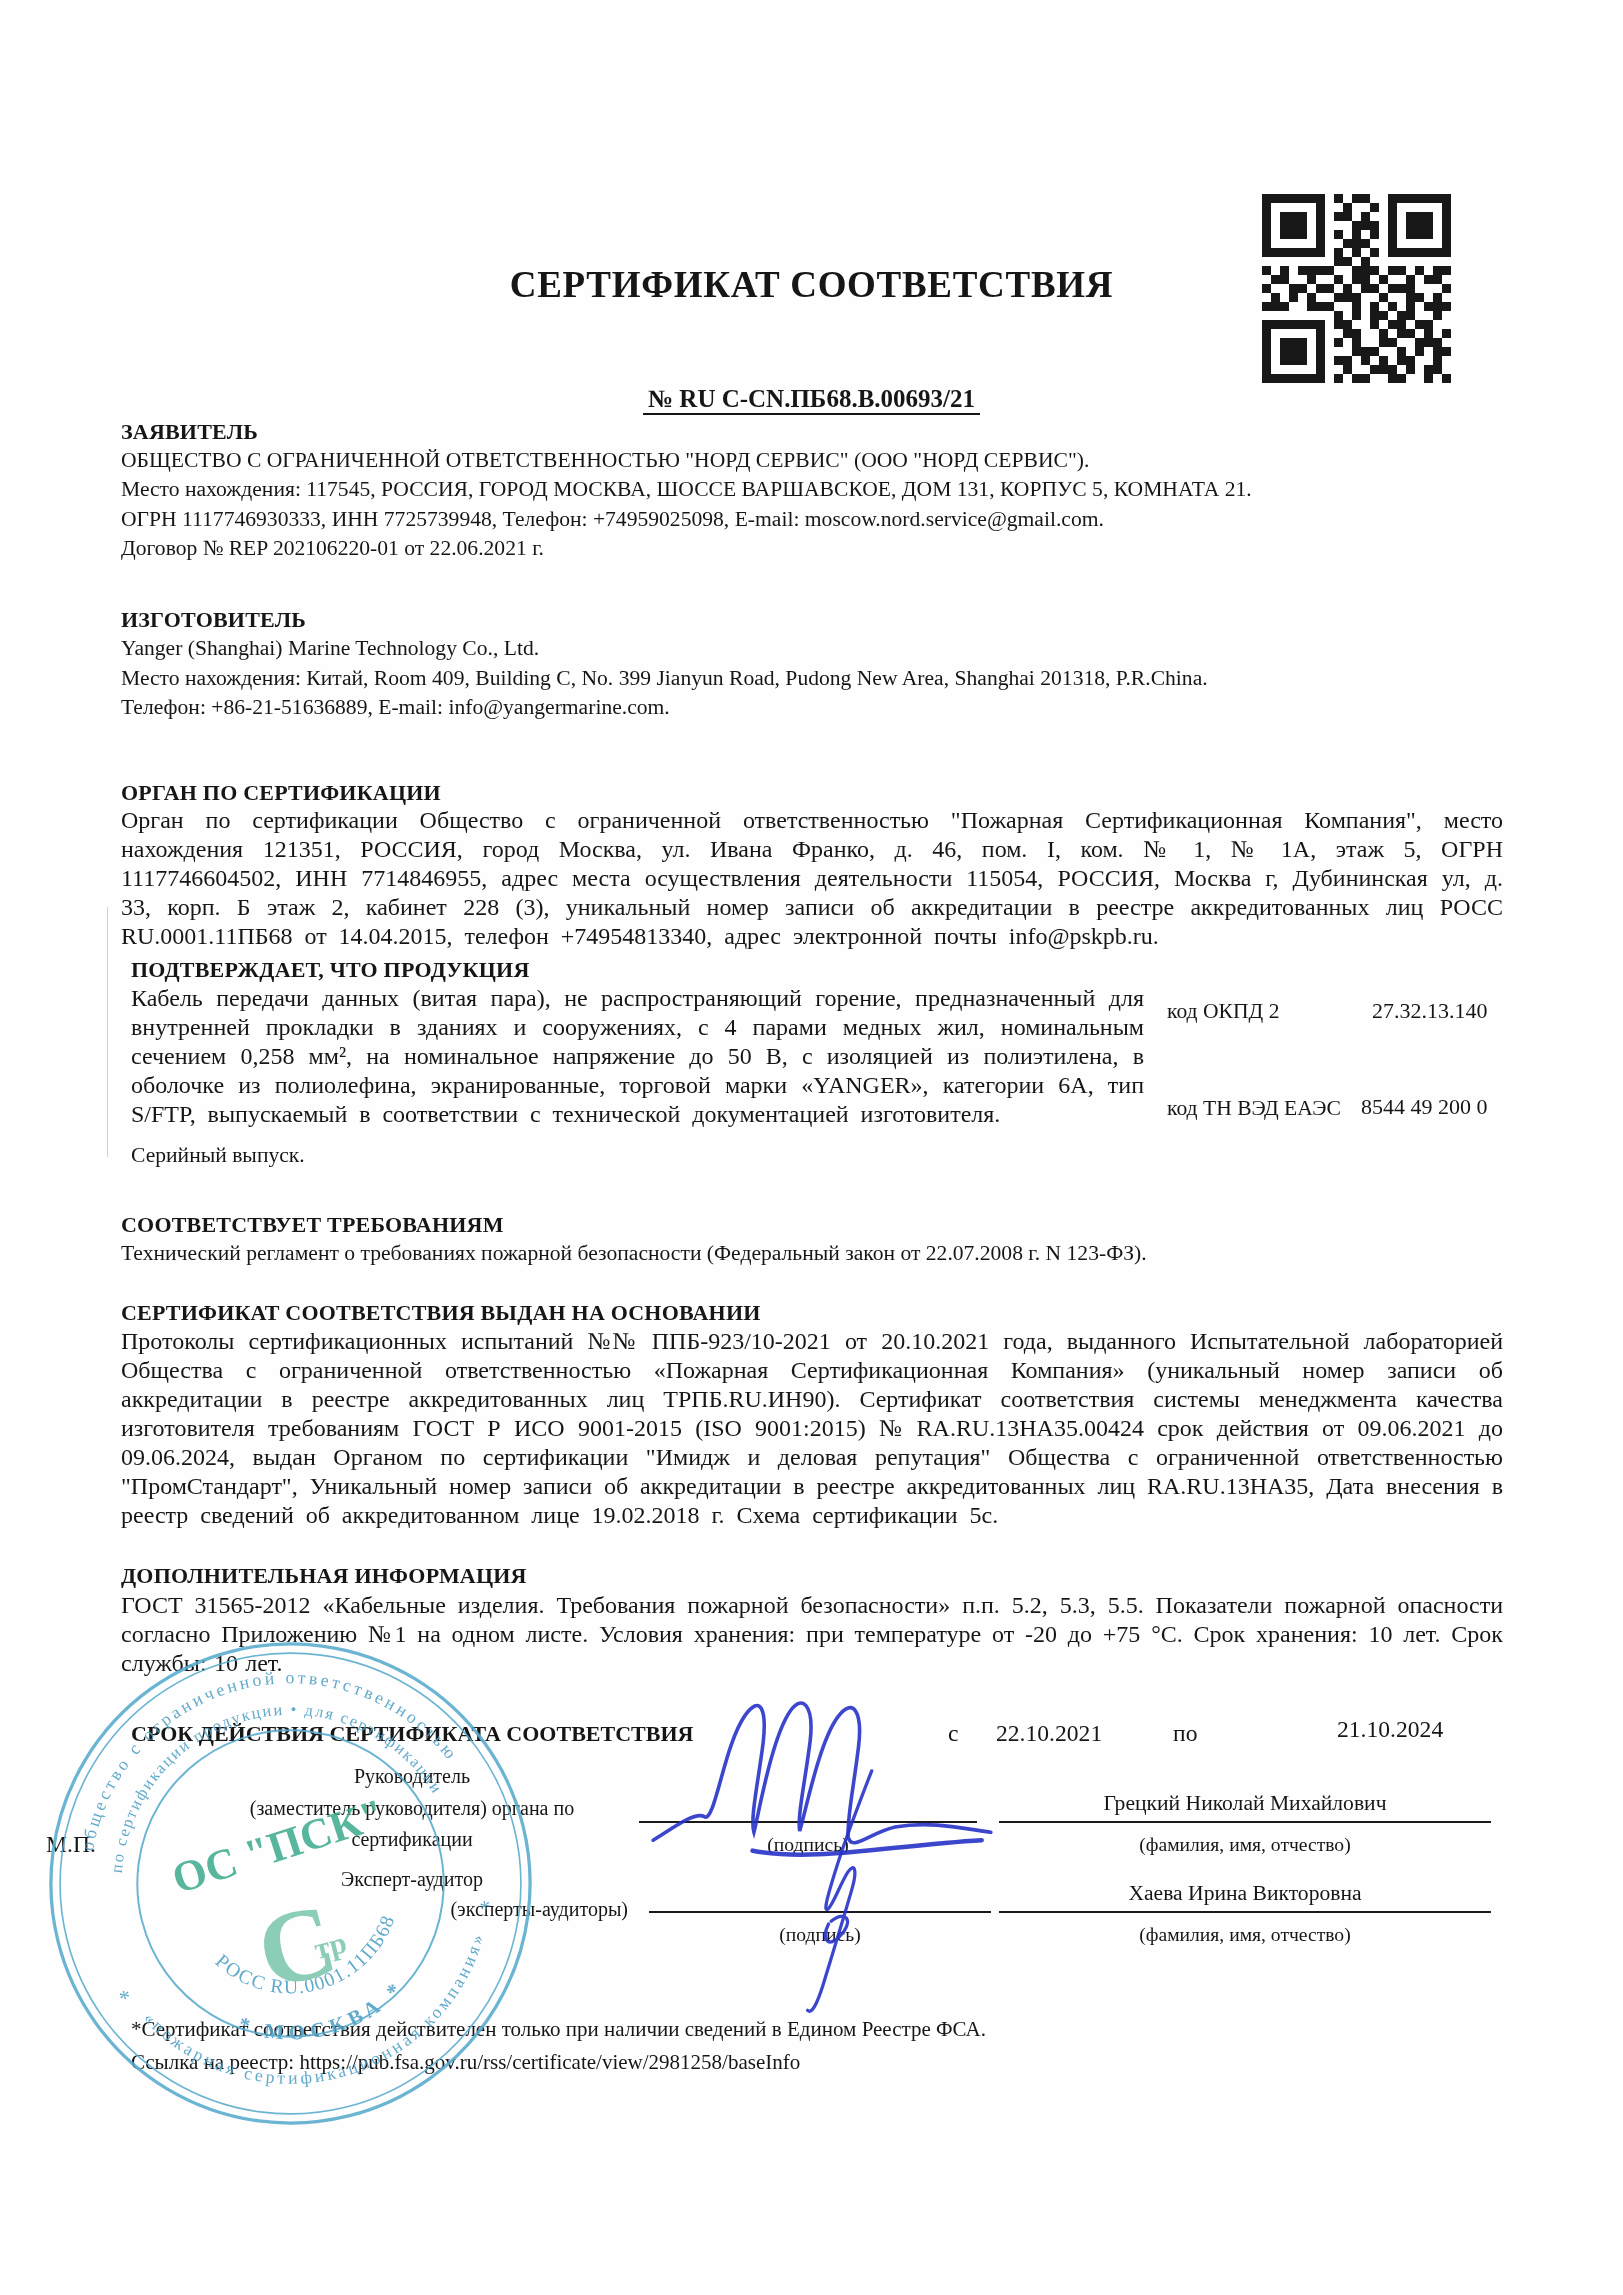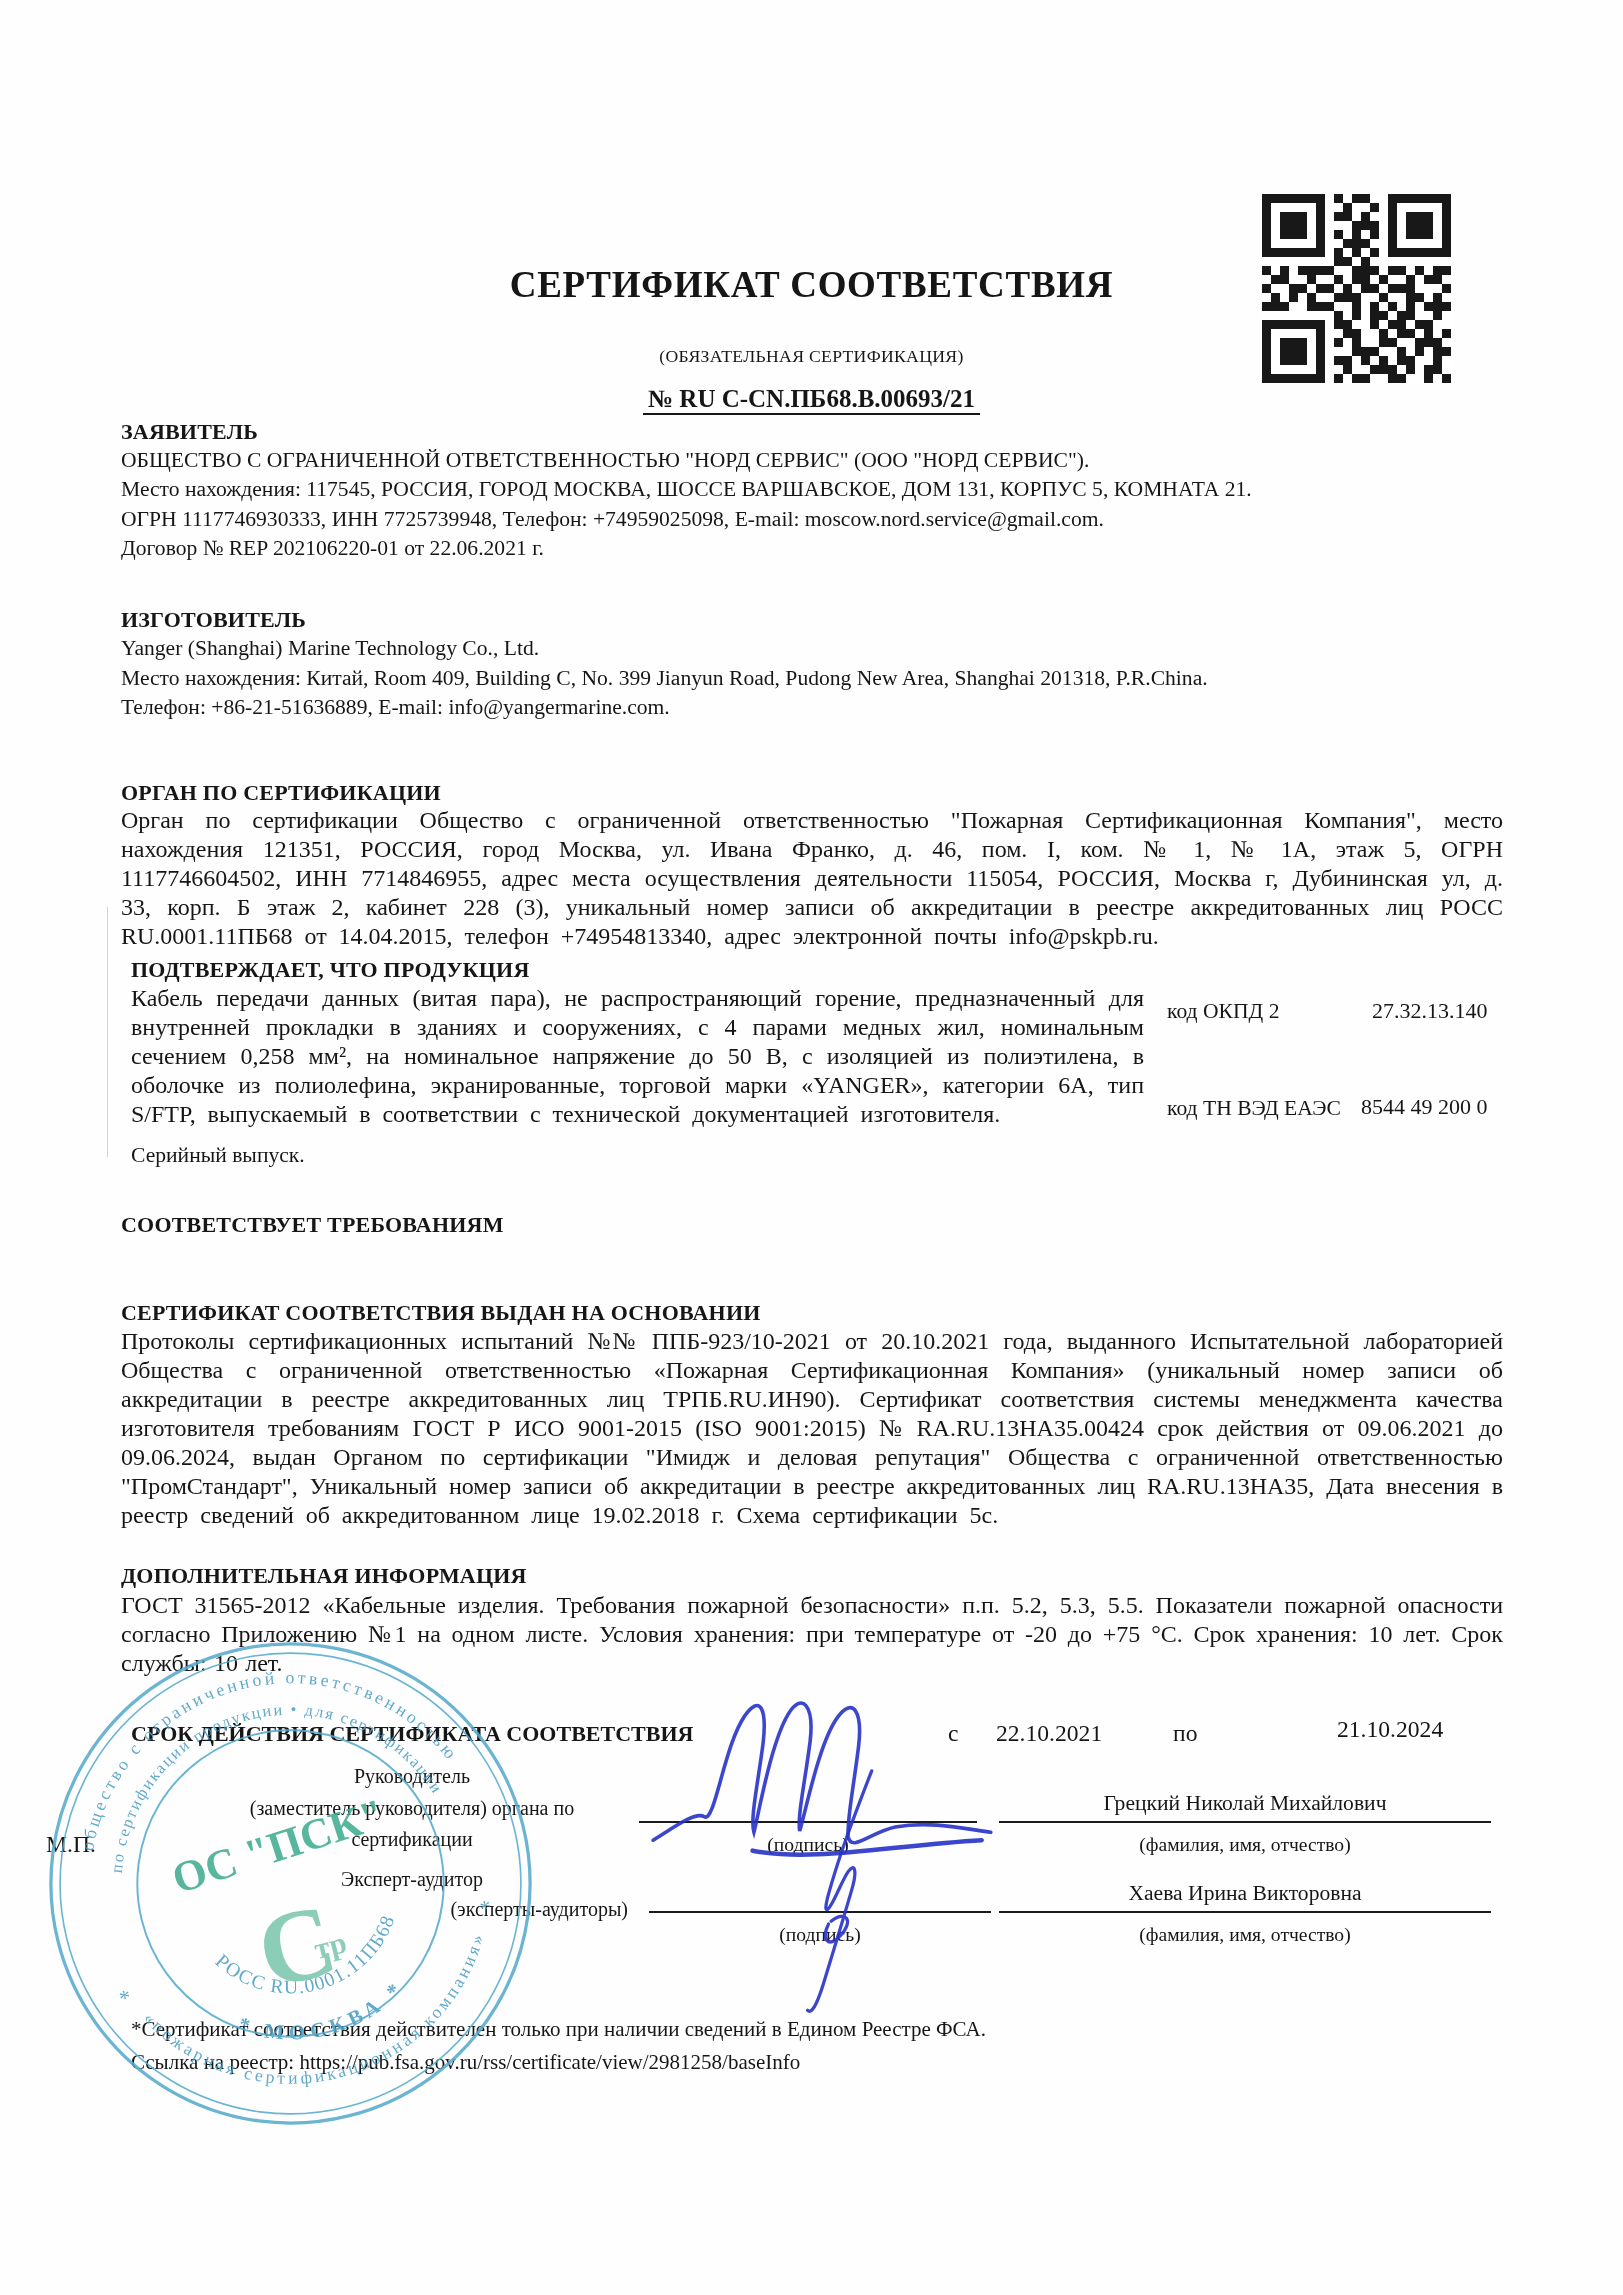--- a/index.html
+++ b/index.html
@@ -32,21 +32,20 @@
   .footer{font-size:21px; line-height:33px;}
   .stamp{left:47px; top:1640px; width:487px; height:487px; opacity:.88; transform:rotate(-14deg); pointer-events:none;}
   .sig-overlay{left:0; top:0; width:1623px; height:2295px; pointer-events:none;}
 </style>
 </head>
 <body>
 
 <div class="page">
 
   <div class="abs center doc-title">СЕРТИФИКАТ СООТВЕТСТВИЯ</div>
-  <div class="abs center doc-subtitle">(ОБЯЗАТЕЛЬНАЯ СЕРТИФИКАЦИЯ)</div>
   <div class="abs center doc-number"><span>№ RU С-CN.ПБ68.В.00693/21</span></div>
 
   <div class="abs qr"><svg viewBox="0 0 21 21" xmlns="http://www.w3.org/2000/svg">
         <rect width="21" height="21" fill="#ffffff"></rect>
         <g fill="#181818">
           <rect x="0" y="0" width="1" height="1"></rect>
           <rect x="1" y="0" width="1" height="1"></rect>
           <rect x="2" y="0" width="1" height="1"></rect>
           <rect x="3" y="0" width="1" height="1"></rect>
           <rect x="4" y="0" width="1" height="1"></rect>
@@ -303,20 +302,21 @@
 
   <div class="abs h" style="left:131px; top:957px;">ПОДТВЕРЖДАЕТ, ЧТО ПРОДУКЦИЯ</div>
   <div class="abs para" style="left:131px; top:984px; width:1013px; height:147px;">Кабель передачи данных (витая пара), не распространяющий горение, предназначенный для внутренней прокладки в зданиях и сооружениях, с 4 парами медных жил, номинальным сечением 0,258 мм², на номинальное напряжение до 50 В, с изоляцией из полиэтилена, в оболочке из полиолефина, экранированные, торговой марки «YANGER», категории 6А, тип S/FTP, выпускаемый в соответствии с технической документацией изготовителя.</div>
   <div class="abs bodyline" style="left:131px; top:1143px;">Серийный выпуск.</div>
   <div class="abs code-label" style="left:1167px; top:999px;">код ОКПД 2</div>
   <div class="abs code-value" style="left:1372px; top:998px;">27.32.13.140</div>
   <div class="abs code-label" style="left:1167px; top:1096px;">код ТН ВЭД ЕАЭС</div>
   <div class="abs code-value" style="left:1361px; top:1094px;">8544 49 200 0</div>
 
   <div class="abs h" style="left:121px; top:1212px;">СООТВЕТСТВУЕТ ТРЕБОВАНИЯМ</div>
+  <div class="abs bodyline" style="left:121px; top:1241px;">Технический регламент о требованиях пожарной безопасности (Федеральный закон от 22.07.2008 г. N 123-ФЗ).</div>
 
   <div class="abs h" style="left:121px; top:1300px;">СЕРТИФИКАТ СООТВЕТСТВИЯ ВЫДАН НА ОСНОВАНИИ</div>
   <div class="abs para" style="left:121px; top:1327px; width:1382px; height:207px;">Протоколы сертификационных испытаний №№ ППБ-923/10-2021 от 20.10.2021 года, выданного Испытательной лабораторией Общества с ограниченной ответственностью «Пожарная Сертификационная Компания» (уникальный номер записи об аккредитации в реестре аккредитованных лиц ТРПБ.RU.ИН90). Сертификат соответствия системы менеджмента качества изготовителя требованиям ГОСТ Р ИСО 9001-2015 (ISO 9001:2015) № RA.RU.13НА35.00424 срок действия от 09.06.2021 до 09.06.2024, выдан Органом по сертификации "Имидж и деловая репутация" Общества с ограниченной ответственностью "ПромСтандарт", Уникальный номер записи об аккредитации в реестре аккредитованных лиц RA.RU.13НА35, Дата внесения в реестр сведений об аккредитованном лице 19.02.2018 г. Схема сертификации 5с.</div>
 
   <div class="abs h" style="left:121px; top:1563px;">ДОПОЛНИТЕЛЬНАЯ ИНФОРМАЦИЯ</div>
   <div class="abs para" style="left:121px; top:1591px; width:1382px; height:92px; word-spacing:1.3px;">ГОСТ 31565-2012 «Кабельные изделия. Требования пожарной безопасности» п.п. 5.2, 5.3, 5.5. Показатели пожарной опасности согласно Приложению №1 на одном листе. Условия хранения: при температуре от -20 до +75 °C. Срок хранения: 10 лет. Срок службы: 10 лет.</div>
 
   <div class="abs validity-h" style="left:131px; top:1721px;">СРОК ДЕЙСТВИЯ СЕРТИФИКАТА СООТВЕТСТВИЯ</div>
   <div class="abs date" style="left:948px; top:1720px;">с</div>
   <div class="abs date" style="left:996px; top:1720px;">22.10.2021</div>

